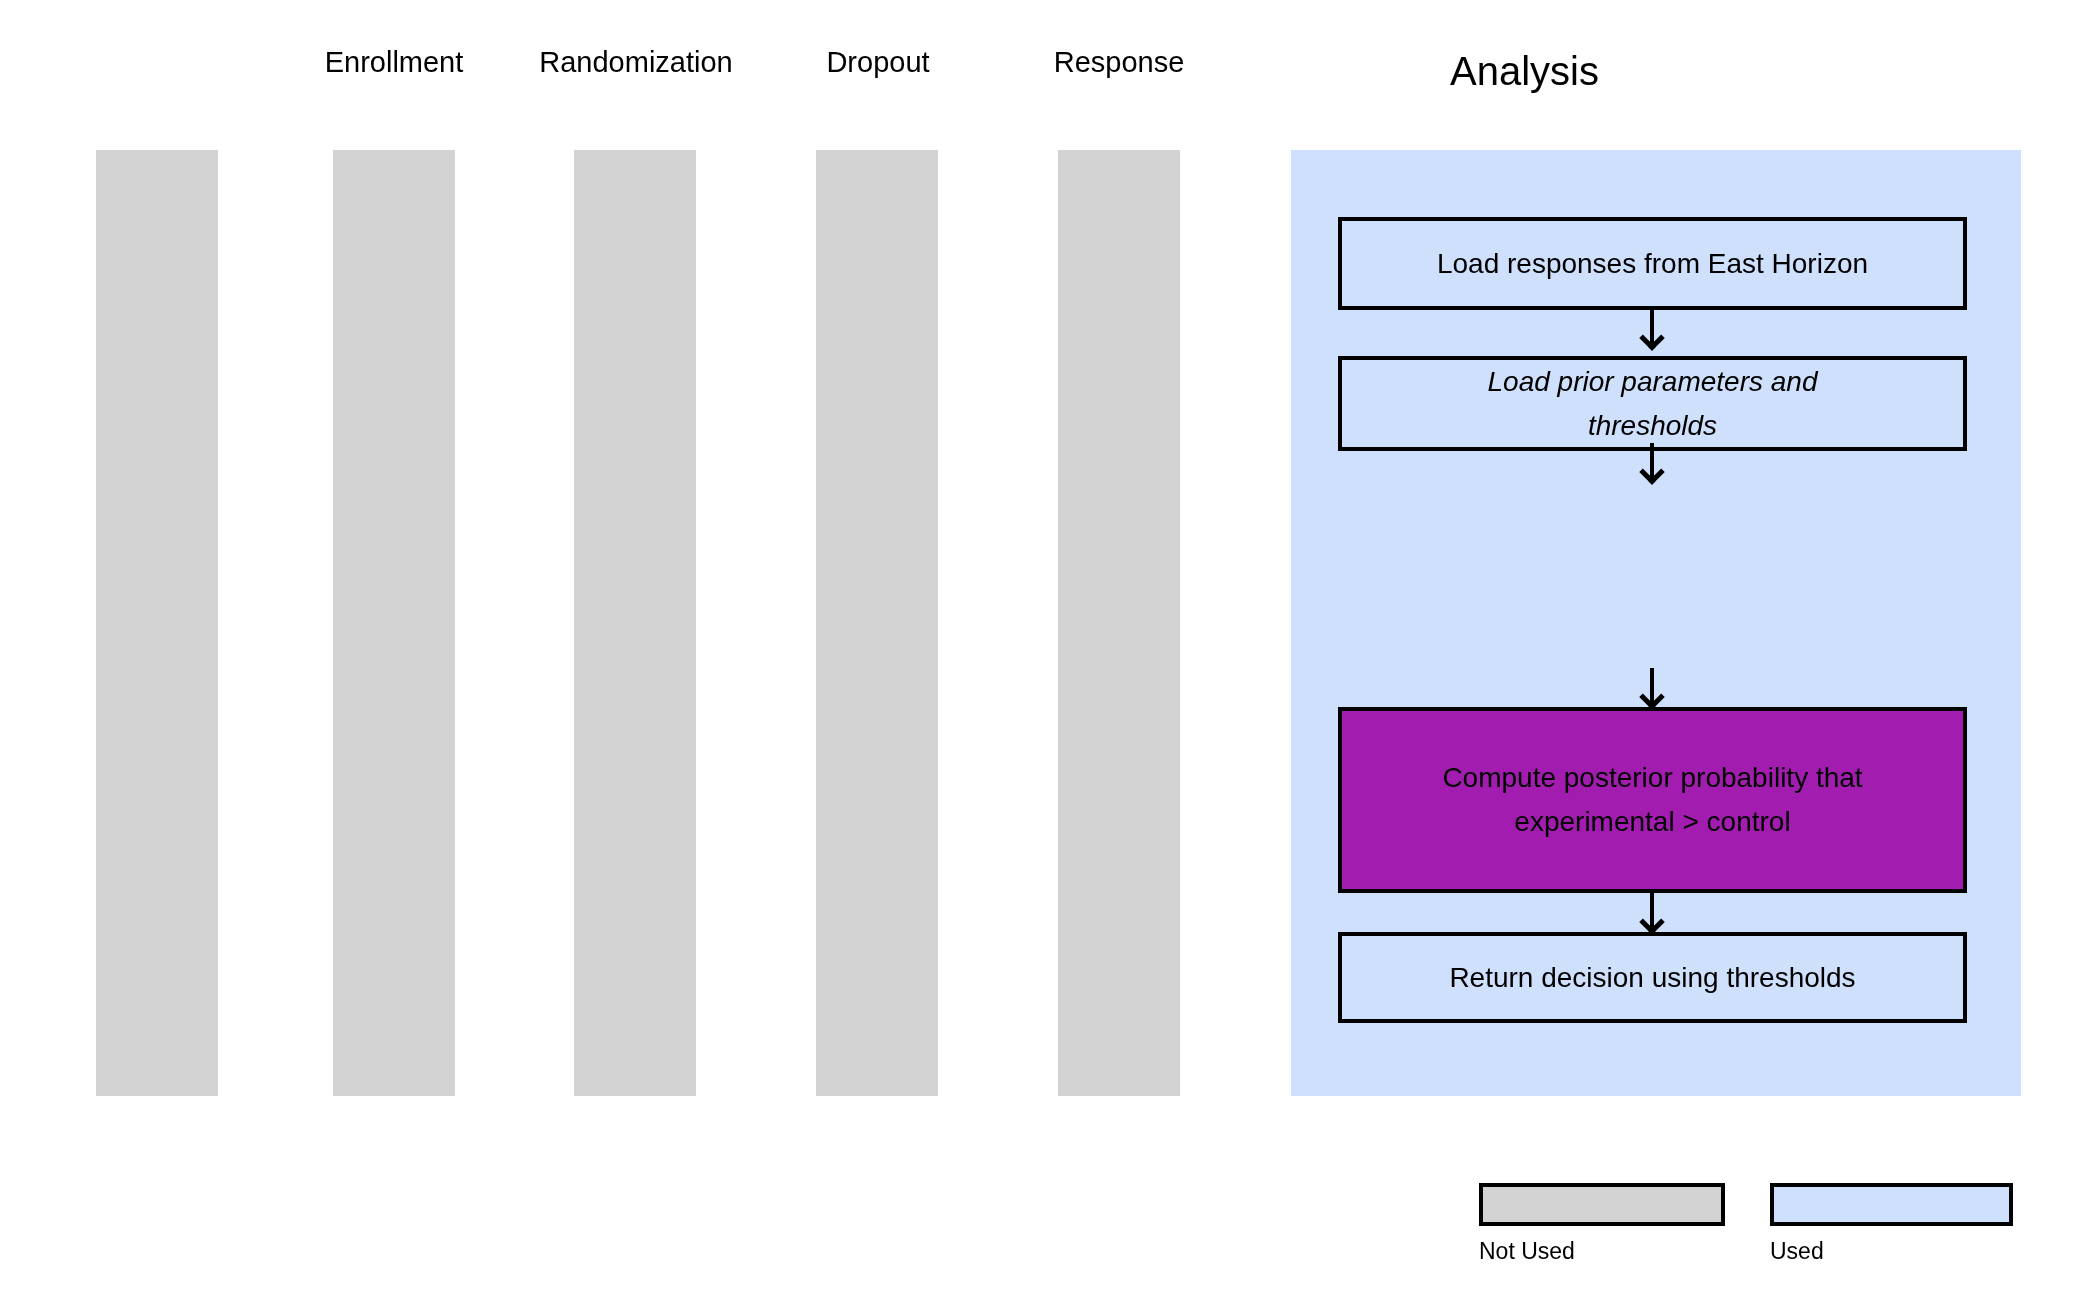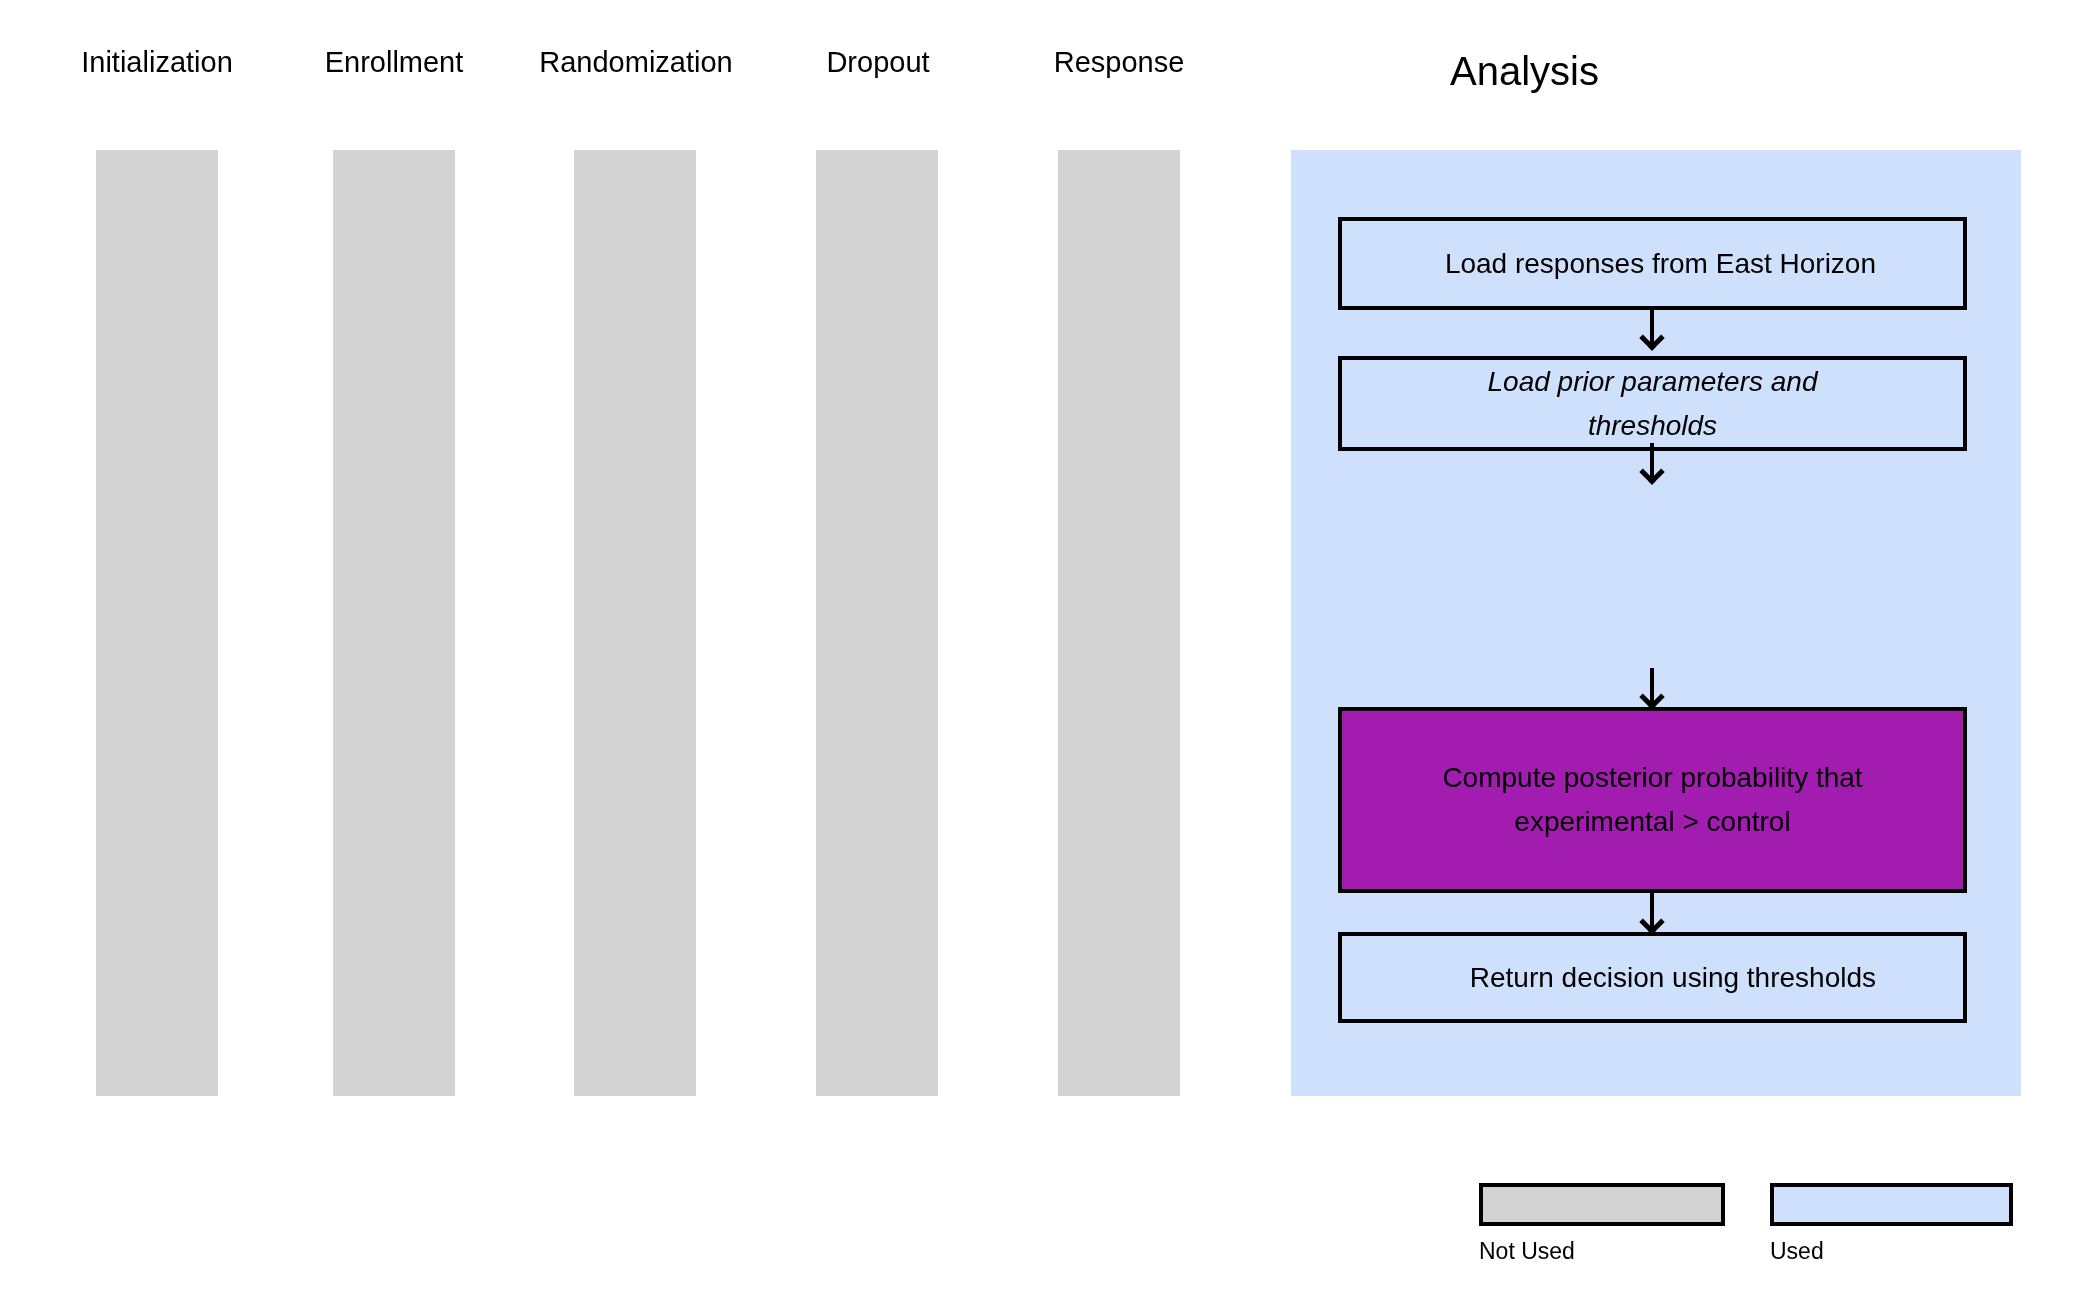--- a/index.html
+++ b/index.html
@@ -67,21 +67,21 @@
 
   
   .step {
     position: absolute;
     left: 47px;
     width: 629px;
     box-sizing: border-box;
     border: 4px solid #000;
     display: flex;
     align-items: center;
-    justify-content: flex-end;
+    justify-content: center;
     text-align: center;
     font-size: 28px;
     line-height: 44px;
     padding: 0 87px;
   }
   .s0 { top: 67px;  height: 93px; }
   .s1 { top: 206px; height: 95px; font-style: italic; }
   .s2 { top: 332px; height: 186px; }
   .s3 { top: 557px; height: 186px; }
   .s4 { top: 782px; height: 91px; }
@@ -137,21 +137,20 @@
     white-space: nowrap;
   }
   .lg0 { left: 1479px; width: 246px; }
   .lg1 { left: 1770px; width: 243px; }
 </style>
 </head>
 <body>
 
 <div class="canvas">
 
-  <div class="col-header h0">Initialization</div>
   <div class="col-header h1">Enrollment</div>
   <div class="col-header h3">Dropout</div>
   <div class="col-header h2">Randomization</div>
   <div class="col-header h4">Response</div>
 
   <div class="bar b0" style="background-color: rgb(211, 211, 211);"></div>
   <div class="bar b1" style="background-color: rgb(211, 211, 211);"></div>
   <div class="bar b2" style="background-color: rgb(211, 211, 211);"></div>
   <div class="bar b3" style="background-color: rgb(211, 211, 211);"></div>
   <div class="bar b4" style="background-color: rgb(211, 211, 211);"></div>

